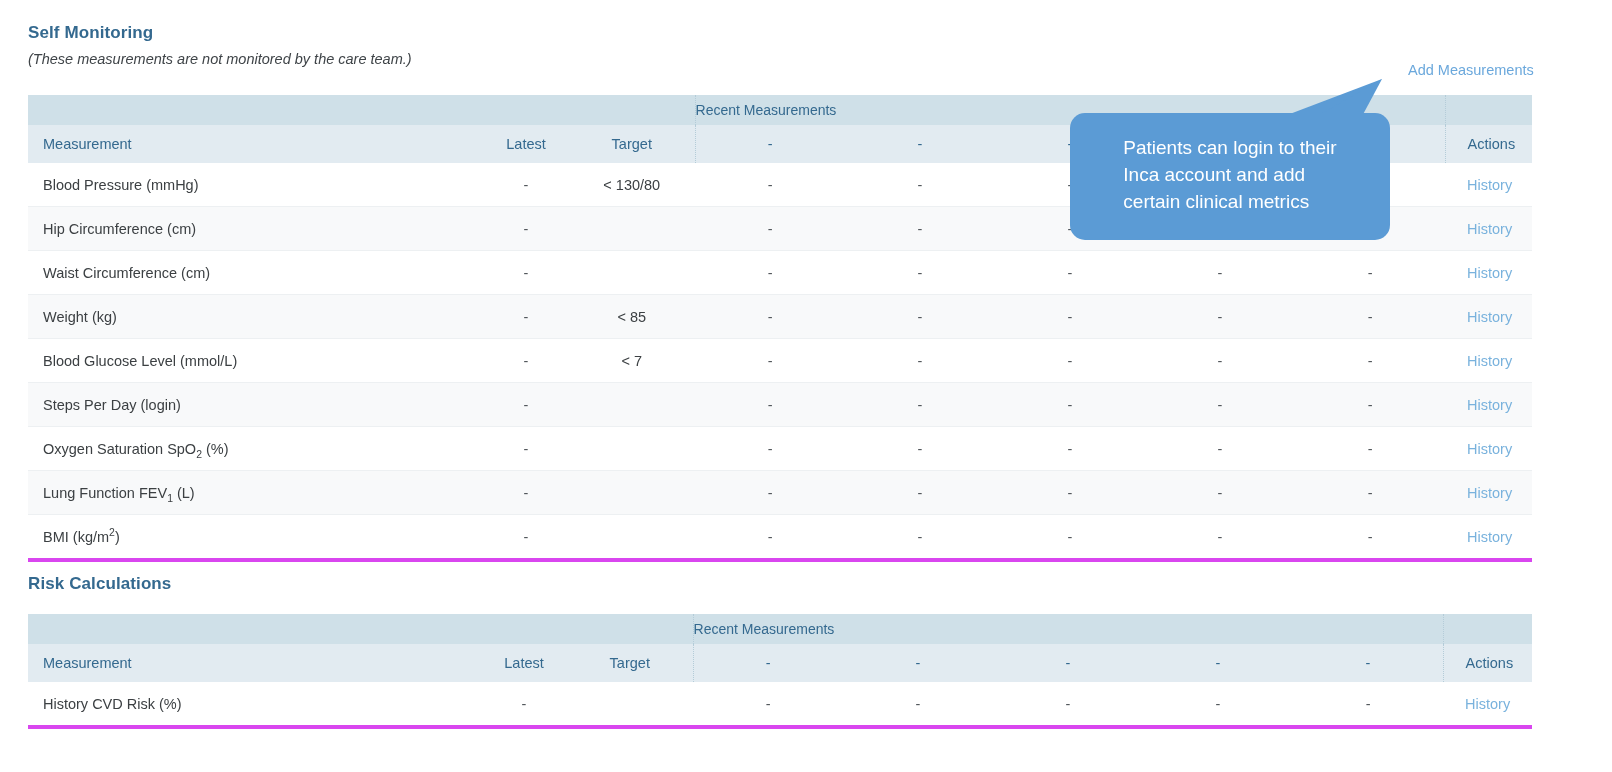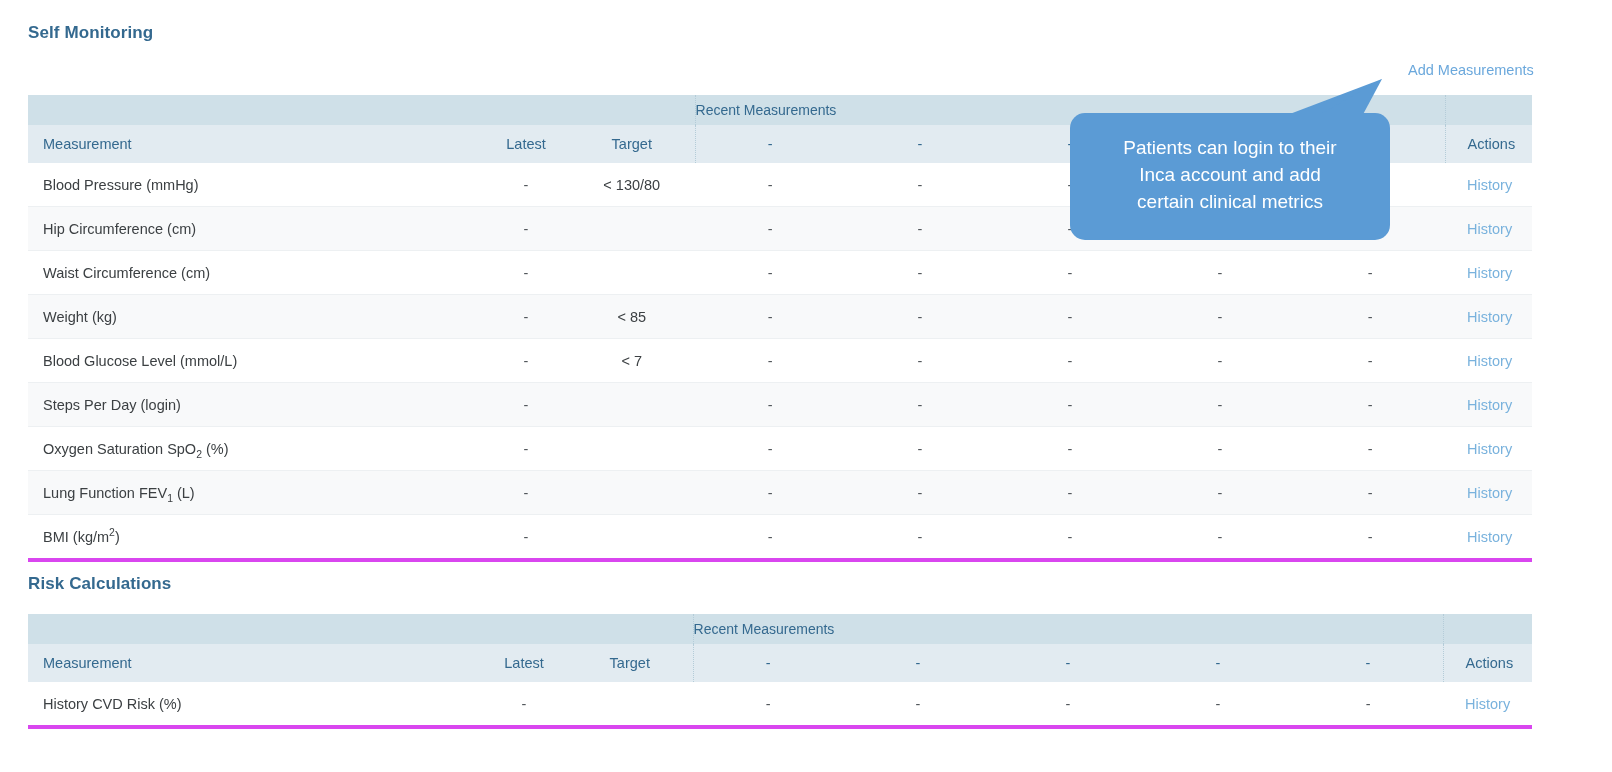--- a/index.html
+++ b/index.html
@@ -162,32 +162,33 @@
     display: flex;
     align-items: center;
     justify-content: center;
     box-sizing: border-box;
     padding: 6px 20px 10px 20px;
   }
   .callout-text {
     color: #ffffff;
     font-size: 19px;
     line-height: 27px;
-    text-align: center;
+    text-align: left;
     font-weight: normal;
     white-space: pre-line;
   }
 </style>
 </head>
 <body>
 
 <div class="page">
 
   <div class="section-title" style="left:28px; top:23px;">Self Monitoring</div>
 
+  <div class="section-subtitle" style="left:28px; top:51px;">(These measurements are not monitored by the care team.)</div>
 
   <a class="add-link" style="left:1408px; top:62px;">Add Measurements</a>
 
   <table class="mtable" id="tbl-self" style="left:28px; top:95px; width:1504px;">
     <colgroup>
       <col style="width:455px">
       <col style="width:86px">
       <col style="width:126px">
       <col style="width:150px">
       <col style="width:150px">

